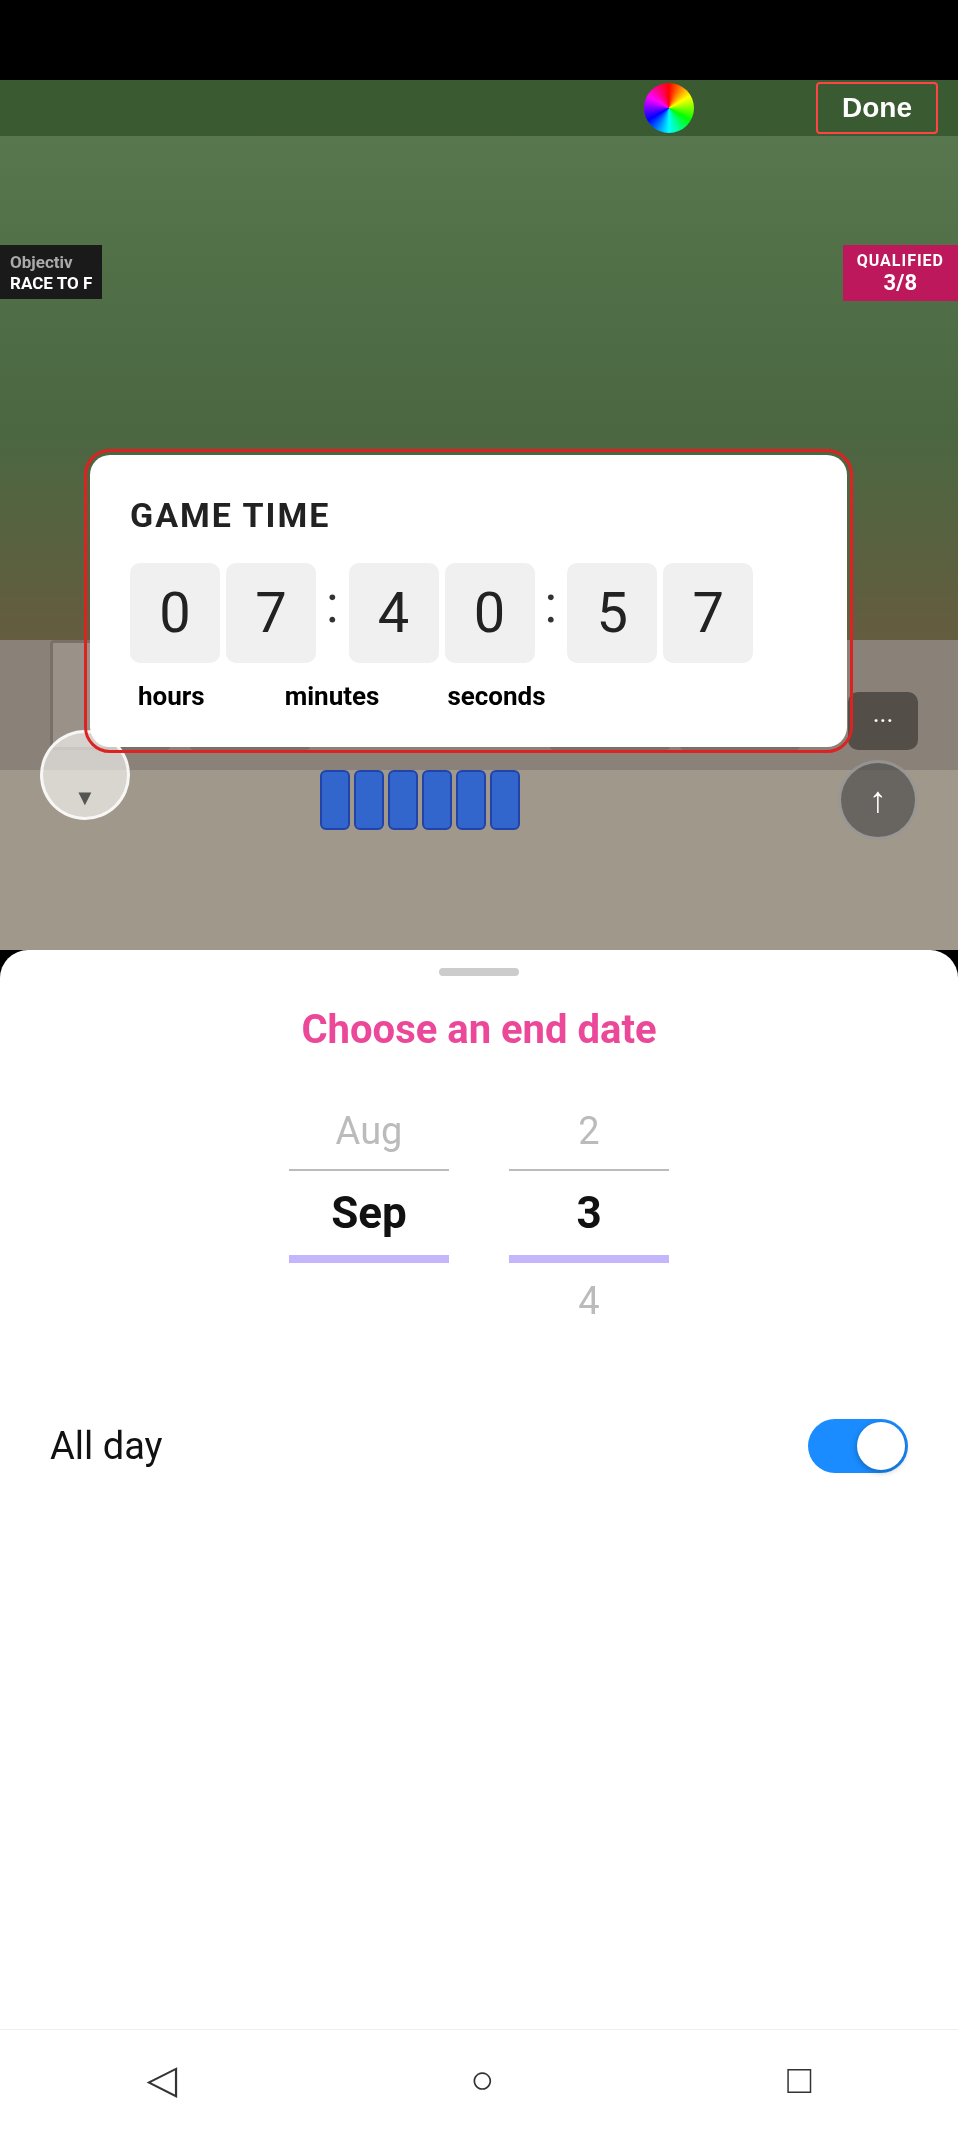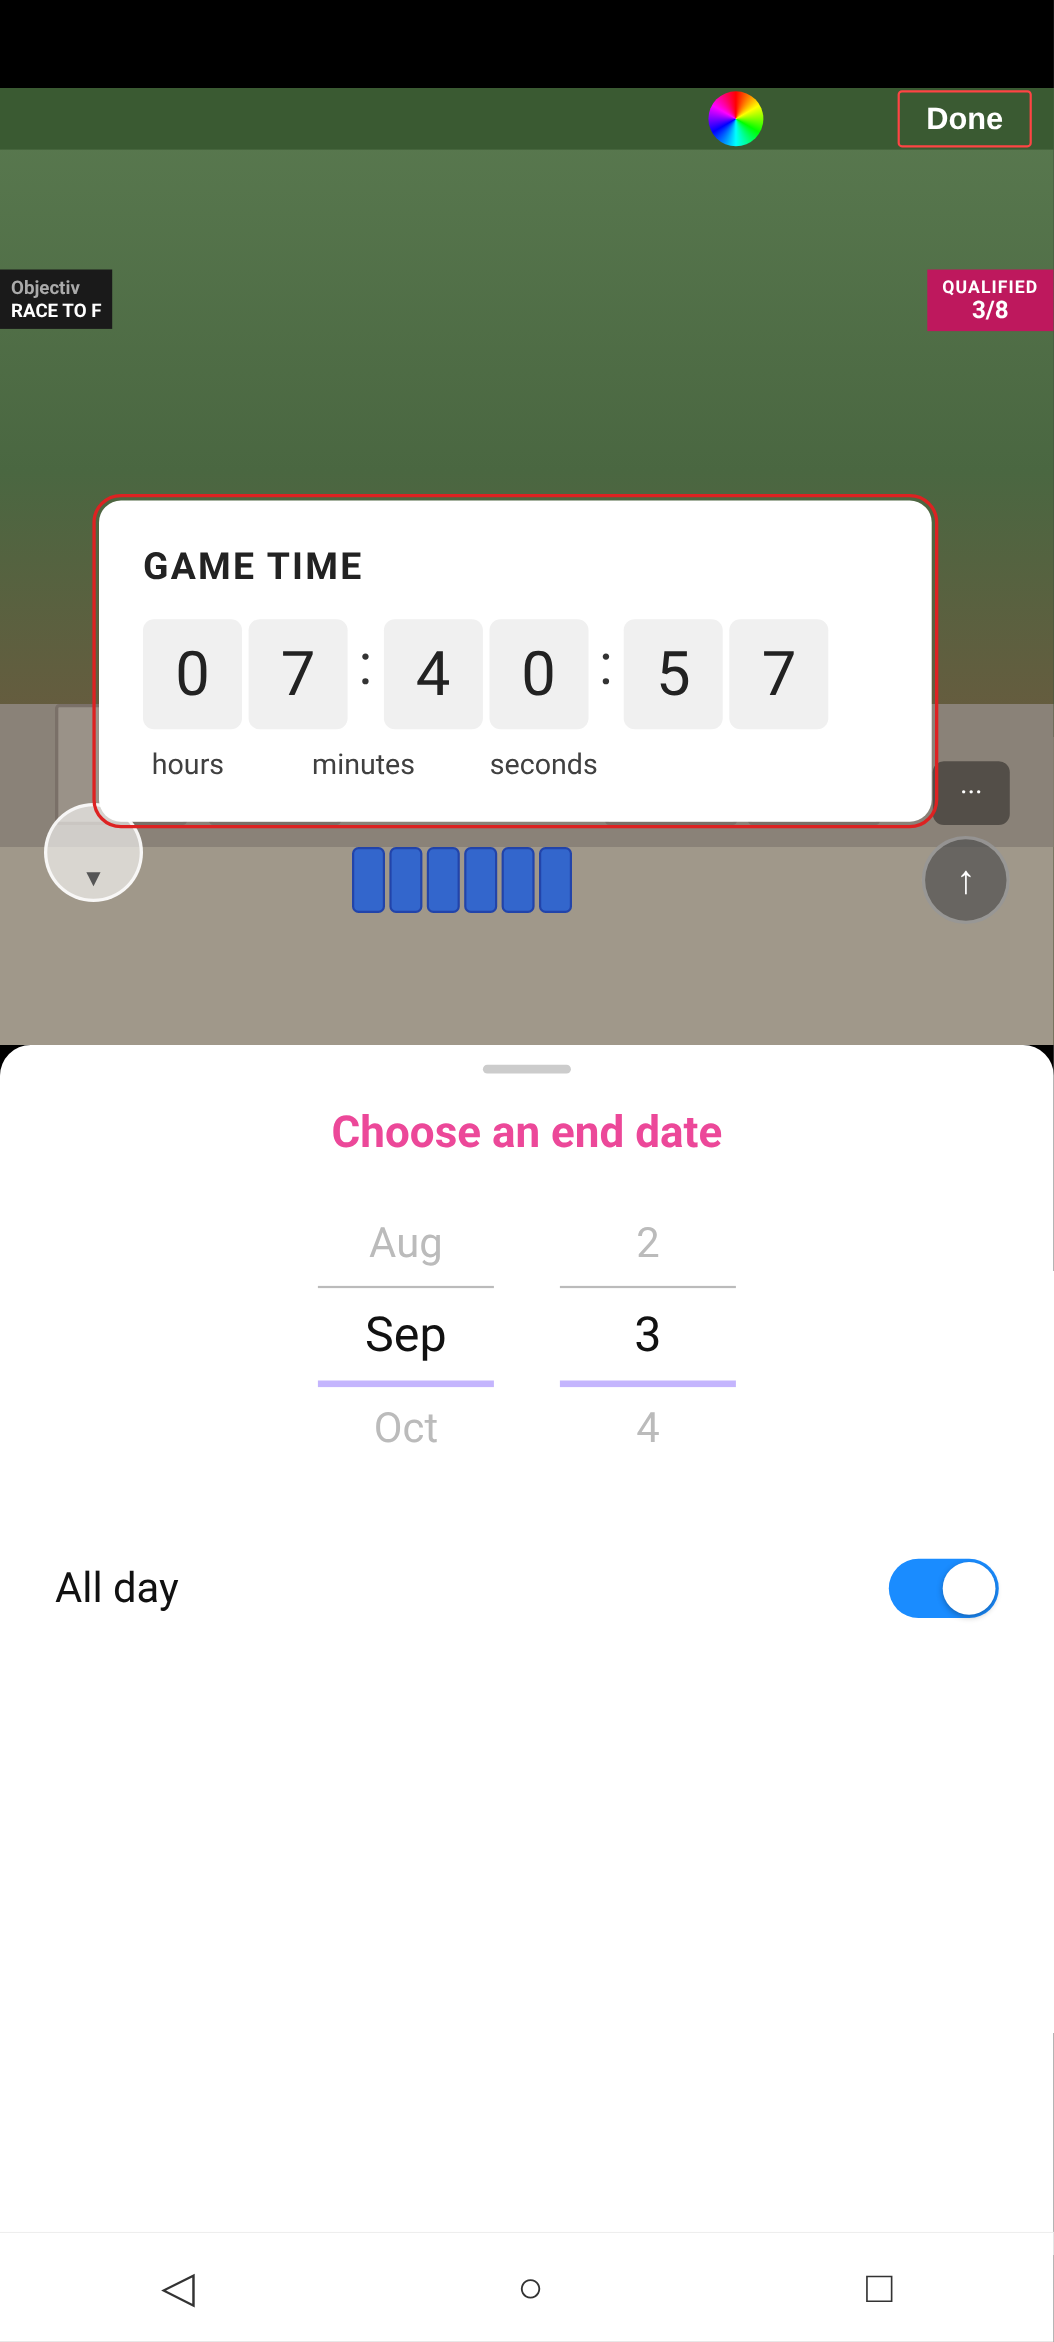--- a/index.html
+++ b/index.html
@@ -149,22 +149,22 @@
       margin-bottom: 18px;
     }
 
     .time-labels {
       display: flex;
       gap: 0;
     }
 
     .time-label {
       font-size: 26px;
-      color: #404040;
-      font-weight: 400;
+      color: #000000;
+      font-weight: 700;
     }
 
     
     .joystick {
       position: absolute;
       bottom: 130px;
       left: 40px;
       width: 90px;
       height: 90px;
       border-radius: 50%;
@@ -293,24 +293,24 @@
     .date-item {
       font-size: 38px;
       color: #bbb;
       padding: 16px 0;
       text-align: center;
       min-width: 160px;
     }
 
     .date-item.selected {
       font-size: 44px;
-      font-weight: 400;
+      font-weight: 700;
       color: #111;
       border-top: 2px solid #bbb;
-      border-bottom: 6px solid #c4b5fd;
+      border-bottom: 8px solid #c4b5fd;
     }
 
     
     .all-day-row {
       display: flex;
       align-items: center;
       justify-content: space-between;
       padding: 40px 50px;
       margin-top: 40px;
     }
@@ -440,21 +440,20 @@
 
 <div class="bottom-sheet">
   <div class="sheet-handle"></div>
   <div class="sheet-title">Choose an end date</div>
 
   <div class="date-picker">
 
     <div class="date-col">
       <div class="date-item">Aug</div>
       <div class="date-item selected">Sep</div>
-      <div class="date-item">Oct</div>
     </div>
 
     <div class="date-col">
       <div class="date-item">2</div>
       <div class="date-item selected">3</div>
       <div class="date-item">4</div>
     </div>
   </div>
 
   <div class="all-day-row">

